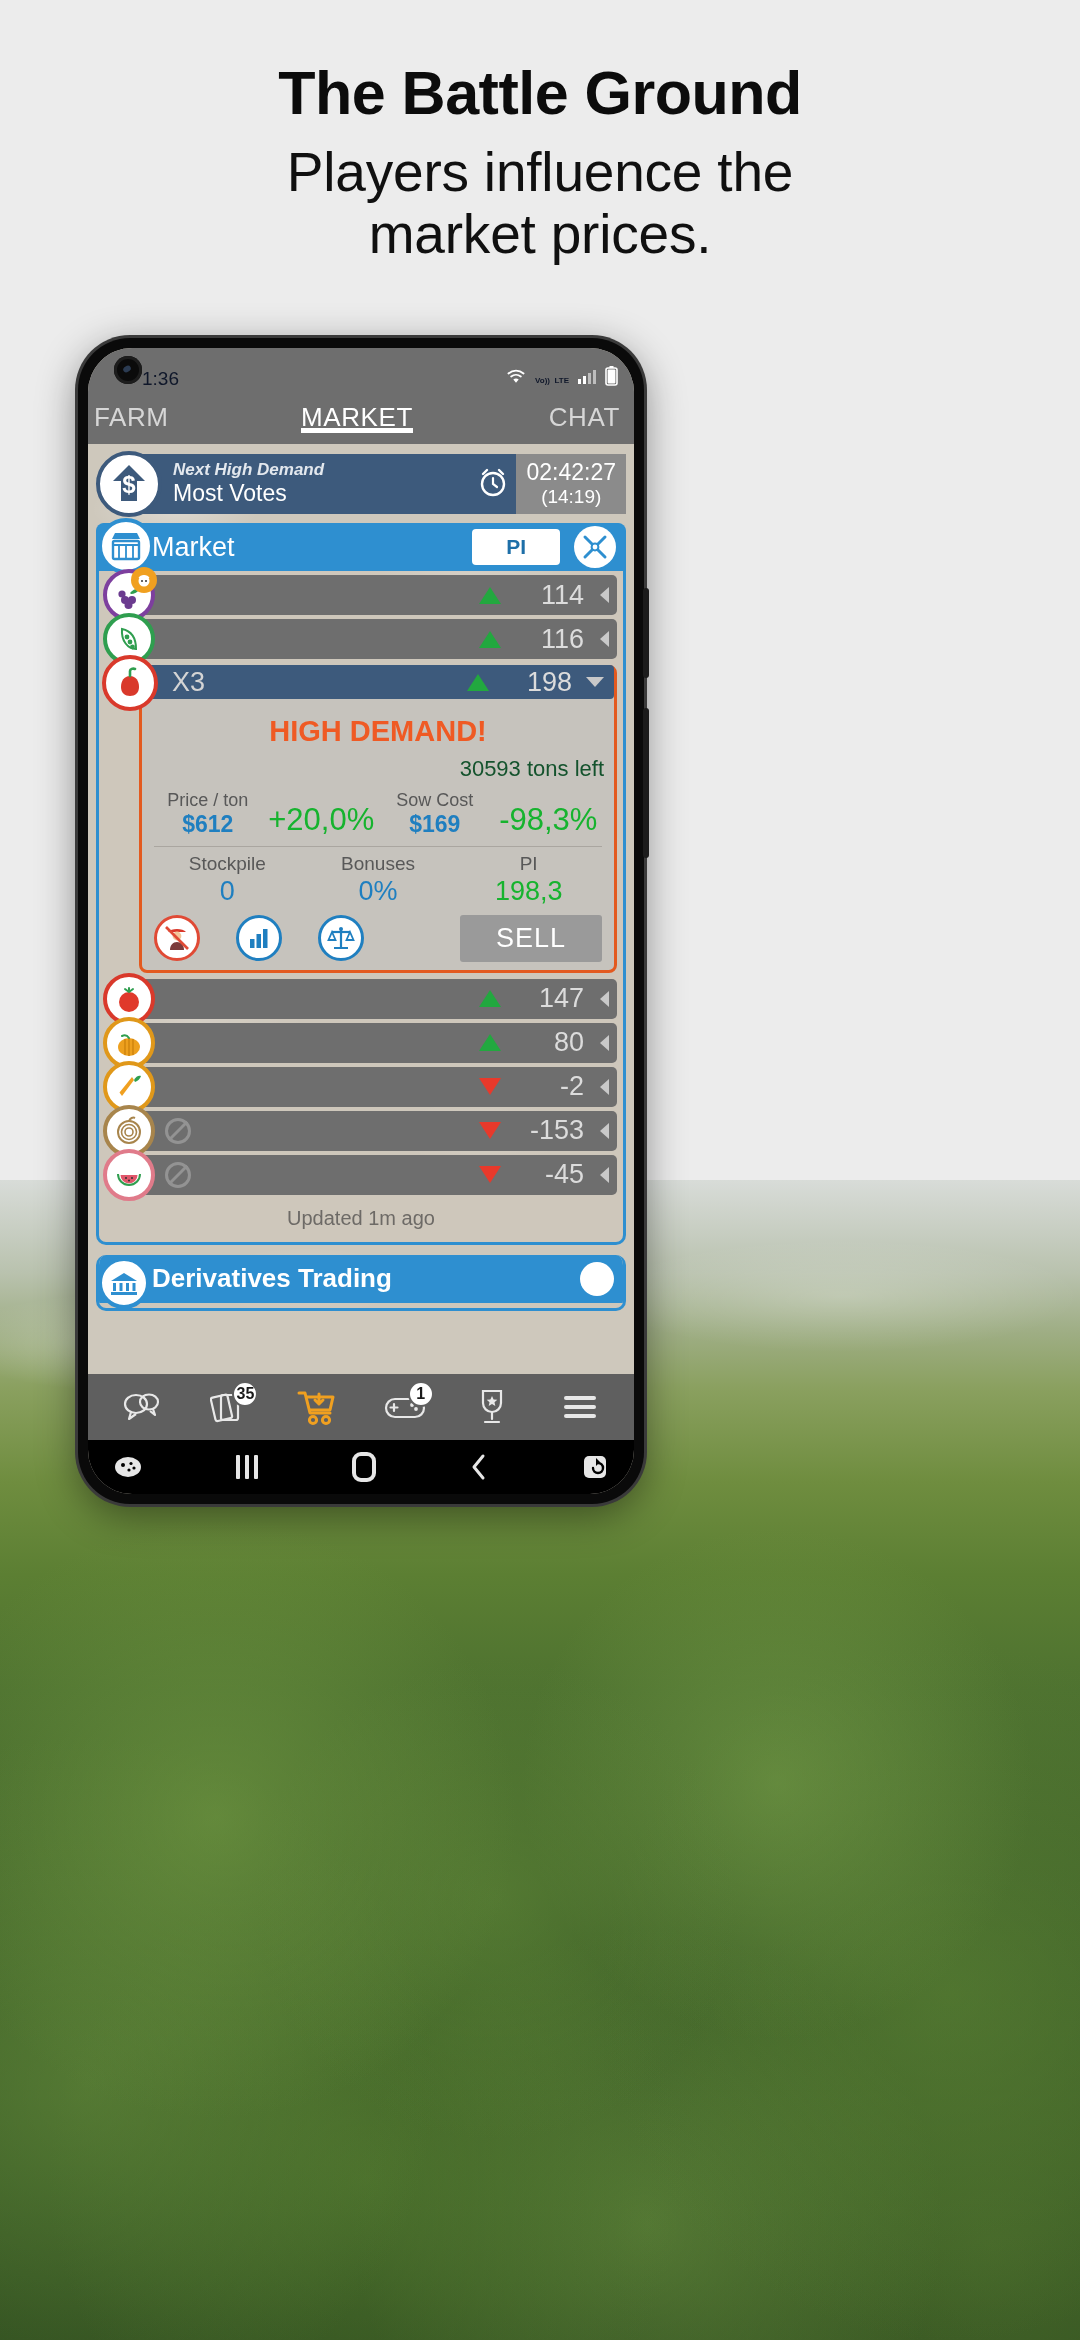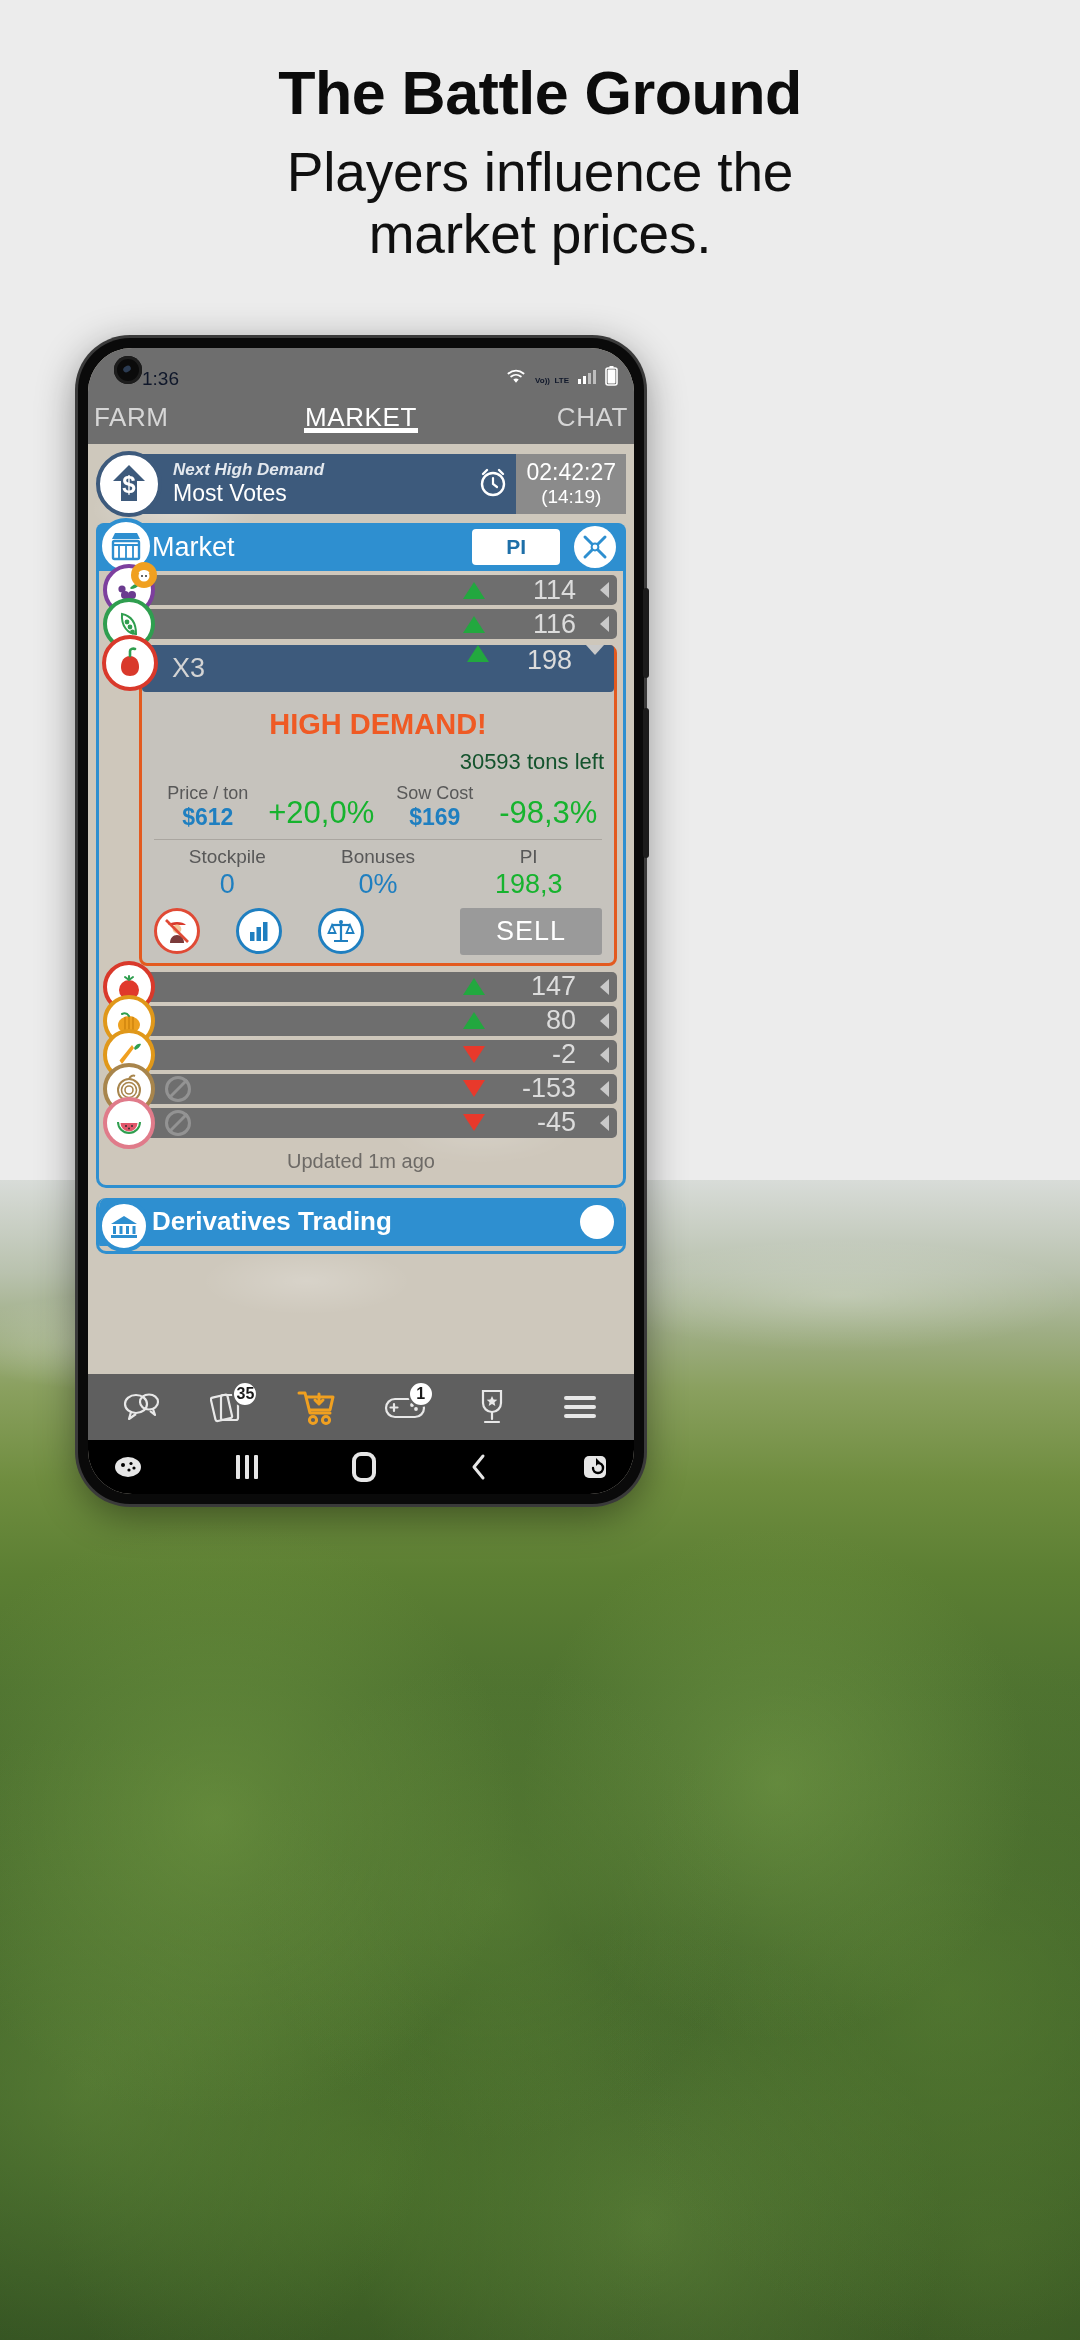--- a/index.html
+++ b/index.html
@@ -112,21 +112,21 @@
     flex: 1; display: flex; align-items: center; justify-content: center;
     color: #d6d6d6; font-size: 26px; letter-spacing: .6px;
     position: relative;
   }
   .tab.active { color: #ffffff; }
   .tab.active::after {
     content: ""; position: absolute; left: 18%; right: 18%; bottom: 0;
     height: 5px; background: #ffffff;
   }
   .tab.left  { justify-content: flex-start; padding-left: 6px; }
-  .tab.right { justify-content: flex-end;  padding-right: 6px; }
+  .tab.right { justify-content: flex-end;  padding-right: 14px; }
 
   
   .app-body {
     flex: 1 1 auto; position: relative; overflow: hidden;
     background: #cec8bc;
   }
   .app-body::before{
     content:""; position:absolute; inset:0;
     background:
       radial-gradient(ellipse 120px 46px at 16% 7%,  rgba(255,255,255,.30), transparent 70%),
@@ -192,24 +192,24 @@
     padding: 6px 34px; border: none;
   }
   .tools-ico {
     width: 42px; height: 42px; border-radius: 50%;
     background: #fff; margin-left: 14px;
     display: flex; align-items: center; justify-content: center;
   }
 
   
   .row {
-    height: 30px; margin: 4px 6px 4px 40px;
+    height: 40px; margin: 4px 6px 4px 40px;
     background: #6e6e6e; border-radius: 5px;
     display: flex; align-items: center;
-    position: relative; padding-right: 8px; gap: 8px;
+    position: relative; padding-right: 8px;
   }
   .row-ico {
     position: absolute; left: -36px; top: 50%;
     transform: translateY(-50%);
     width: 52px; height: 52px; border-radius: 50%;
     background: #fff; display:flex; align-items:center; justify-content:center;
     overflow: visible;
   }
   .row-ico.c-purple  { border: 4px solid #7d3f9e; }
   .row-ico.c-green   { border: 4px solid #2f9e4f; }
@@ -242,22 +242,22 @@
     border-right: 9px solid #c9c9c9;
   }
 
   
   .expanded {
     border: 3px solid #e35a1f; border-radius: 8px;
     background: #c6c3bd; margin: 6px 6px 6px 40px;
     position: relative; padding: 0 10px 8px 10px;
   }
   .exp-header {
-    background: #3d5a7c; height: 47px; border-radius: 4px;
-    display: flex; padding-left: 30px; padding-right: 10px;
+    background: #3d5a7c; height: 34px; border-radius: 4px;
+    display: flex; align-items: center; padding-left: 30px; padding-right: 10px;
     margin: -3px -10px 16px -10px; position: relative;
   }
   .exp-ico {
     position: absolute; left: -40px; top: -10px;
     width: 56px; height: 56px; border-radius: 50%;
     background: #fff; border: 4px solid #d9392b;
     display: flex; align-items: center; justify-content: center;
   }
   .exp-mult { color: #d4d4d4; font-size: 27px; display:flex; align-items:center; gap:1px;}
   .caret-down {

